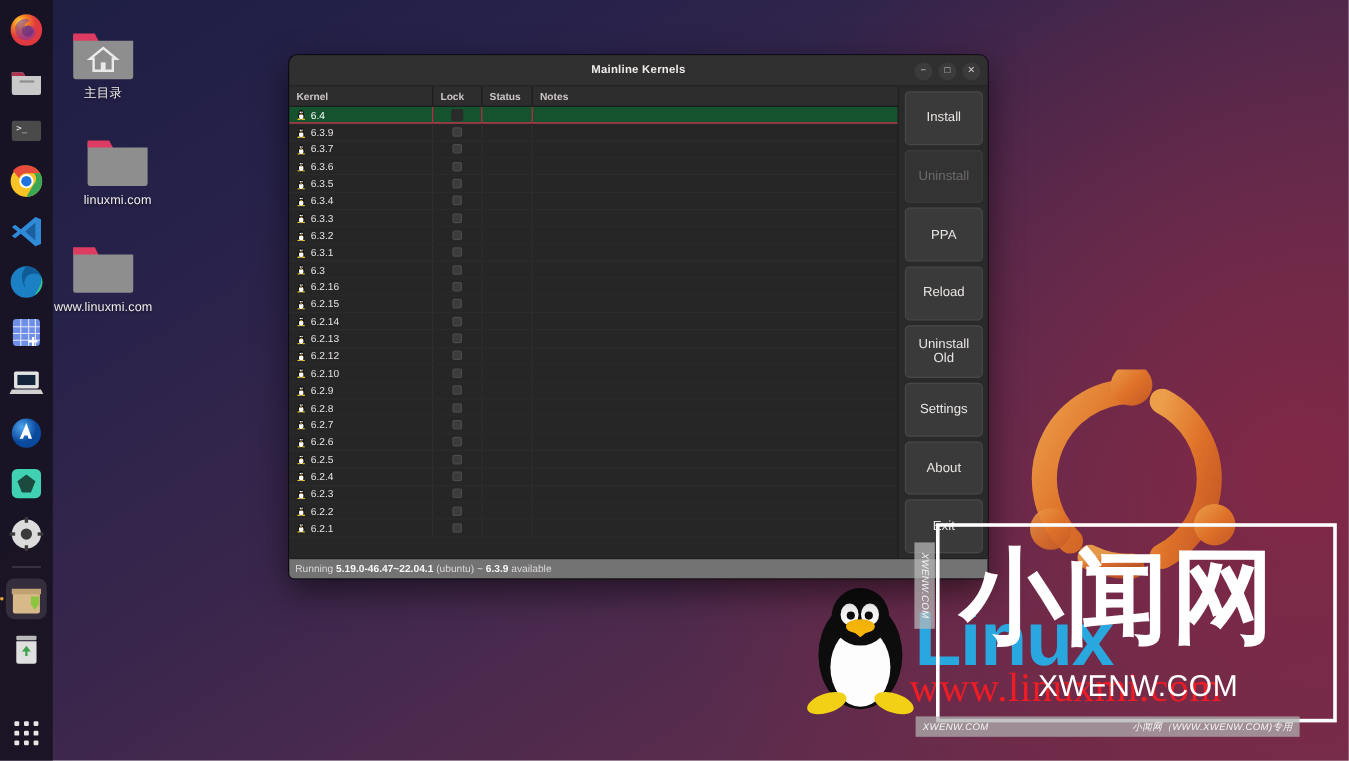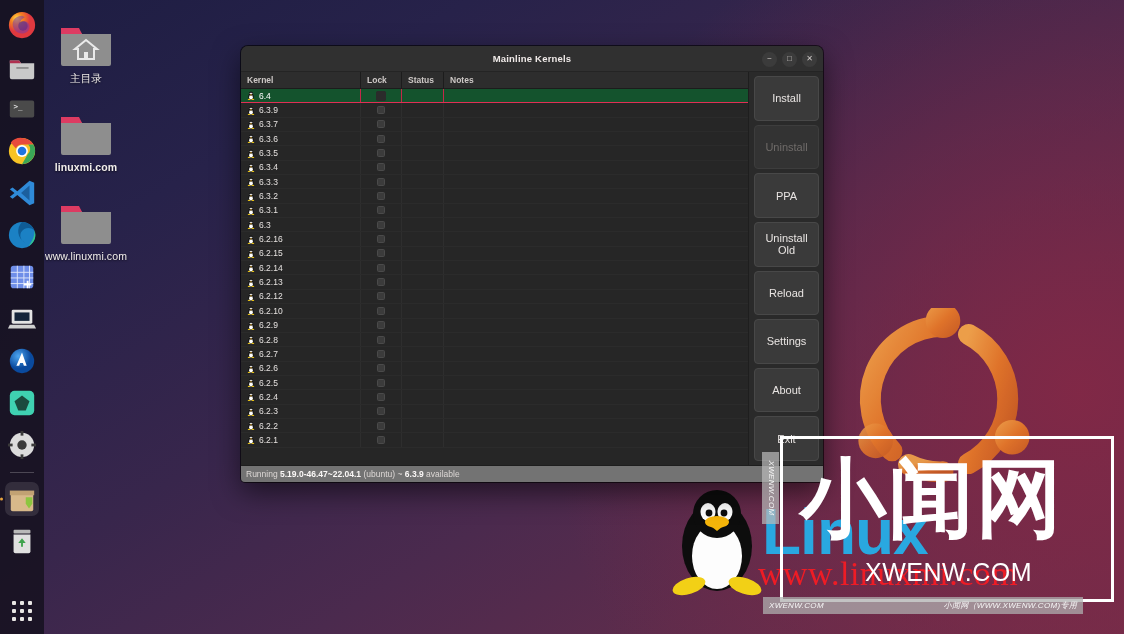--- a/index.html
+++ b/index.html
@@ -491,21 +491,21 @@
   <div class="desk-icon" style="left:40px; top:24px;">
     <svg class="folder-svg" viewBox="0 0 54 44">
       <path d="M2 6h18l3 4h29v30a2 2 0 0 1-2 2H4a2 2 0 0 1-2-2z" fill="#8e8e8e"></path>
       <path d="M2 4h18l3 6H2z" fill="#dd3b62"></path>
       <path d="M27 16l11 9h-3v10h-16V25h-3z" fill="none" stroke="#eaeaea" stroke-width="2"></path>
       <rect x="25" y="28" width="4" height="7" fill="#eaeaea"></rect>
     </svg>
     <span class="desk-label">主目录</span>
   </div>
 
-  <div class="desk-icon" style="left:40px; top:113px;font-weight:bold;">
+  <div class="desk-icon" style="left:52px; top:113px;">
     <svg class="folder-svg" viewBox="0 0 54 44">
       <path d="M2 6h18l3 4h29v30a2 2 0 0 1-2 2H4a2 2 0 0 1-2-2z" fill="#8e8e8e"></path>
       <path d="M2 4h18l3 6H2z" fill="#dd3b62"></path>
     </svg>
     <span class="desk-label">linuxmi.com</span>
   </div>
 
   <div class="desk-icon" style="left:40px; top:202px;">
     <svg class="folder-svg" viewBox="0 0 54 44">
       <path d="M2 6h18l3 4h29v30a2 2 0 0 1-2 2H4a2 2 0 0 1-2-2z" fill="#8e8e8e"></path>
@@ -1049,22 +1049,22 @@
               <div class="cell c-status"></div>
               <div class="cell c-notes"></div>
             </div>
           </div>
       </div>
 
       <div id="btn-pane">
           <div class="side-btn">Install</div>
           <div class="side-btn disabled">Uninstall</div>
           <div class="side-btn">PPA</div>
+          <div class="side-btn">Reload</div>
           <div class="side-btn">Uninstall Old</div>
-          <div class="side-btn">Reload</div>
           <div class="side-btn">Settings</div>
           <div class="side-btn">About</div>
           <div class="side-btn">Exit</div>
         </div>
     </div>
 
     <div id="statusbar">
       <span><span>Running </span><b>5.19.0-46.47~22.04.1</b><span> (ubuntu) ~ </span><b>6.3.9</b><span> available</span></span>
     </div>
   </div>

